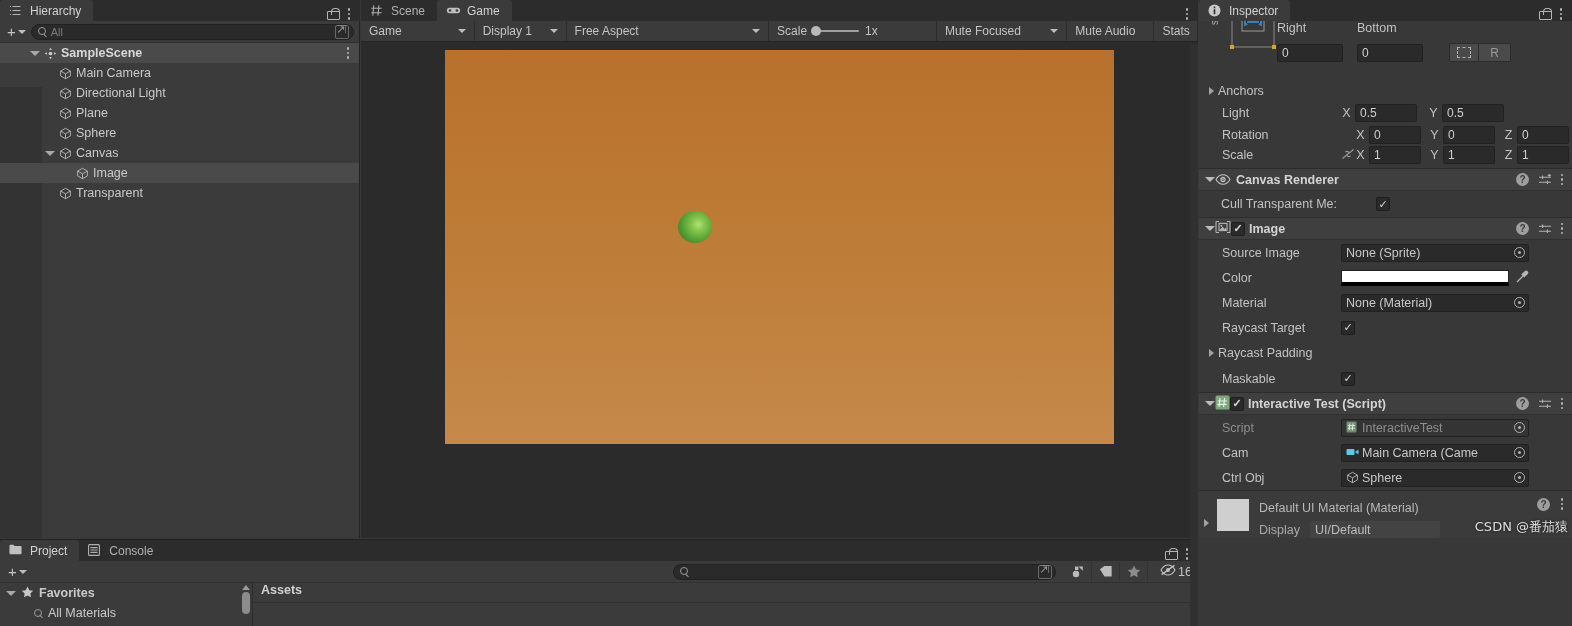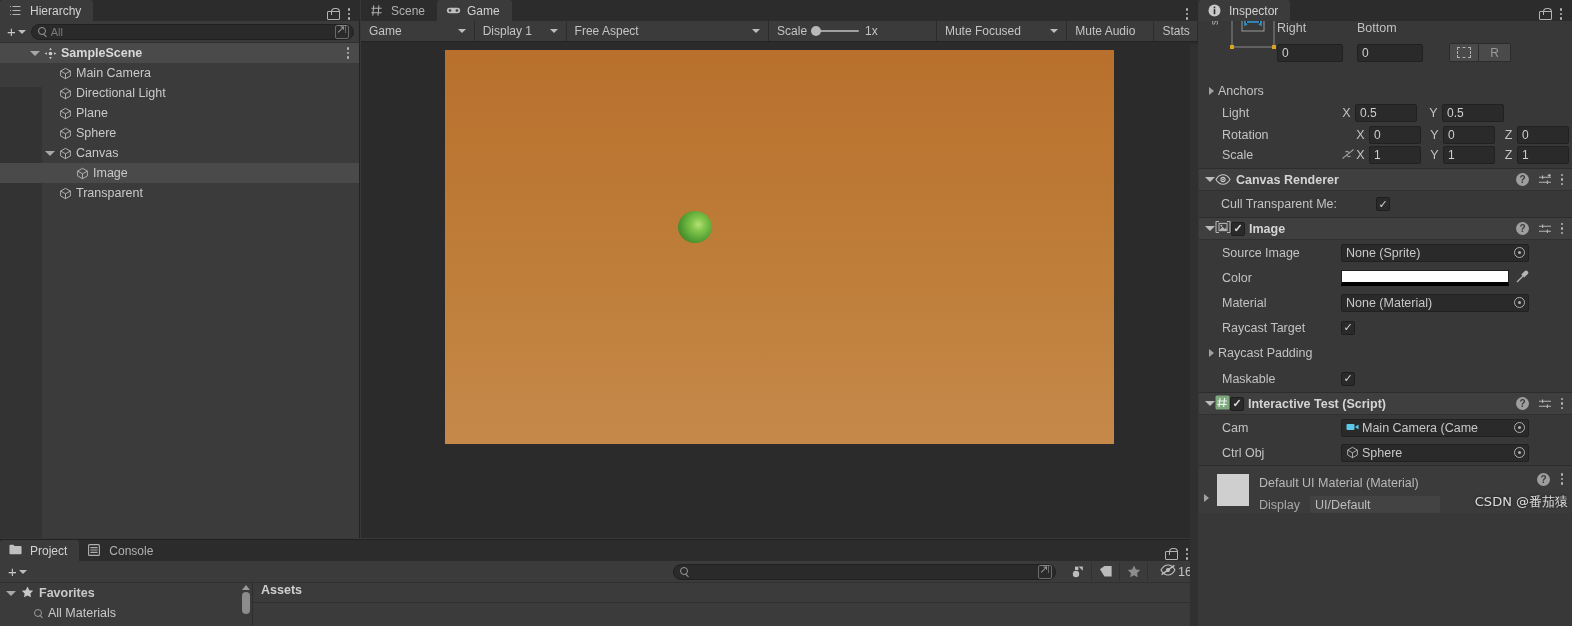--- a/index.html
+++ b/index.html
@@ -905,20 +905,39 @@
               </svg>
           </span>
           <span class="kebab">
               <i></i>
               <i></i>
               <i></i>
             </span>
         </span>
       </div>
 
+      <div class="prop-row" style="height:25px">
+        <span class="prop-label indent" style="color:#8d8d8d">Script</span>
+        <span class="objfield disabled">
+          <span class="mini-ico">
+            <svg width="11" height="12" viewBox="0 0 11 12">
+                <rect x="0.5" y="0.5" width="10" height="11" rx="1" fill="#6f8f6f"></rect>
+                <g stroke="#dfe9df" stroke-width="1">
+                  <path d="M3.8 2.4 L3.1 9.4 M7 2.4 L6.3 9.4 M2 4.6 H9 M1.8 7.2 H8.8"></path>
+                </g>
+              </svg>
+          </span>
+          <span>InteractiveTest</span>
+          <span class="obj-pick">
+              <i class="target-ico">
+                <i></i>
+              </i>
+            </span>
+        </span>
+      </div>
 
       <div class="prop-row" style="height:25px">
         <span class="prop-label indent">Cam</span>
         <span class="objfield">
           <span class="mini-ico">
             <svg width="13" height="10" viewBox="0 0 13 10">
                 <rect x="0.5" y="2" width="8" height="6" rx="1" fill="#5ec8e8"></rect>
                 <path d="M9 5 L12.5 2.6 V7.4 Z" fill="#5ec8e8"></path>
               </svg>
           </span>

